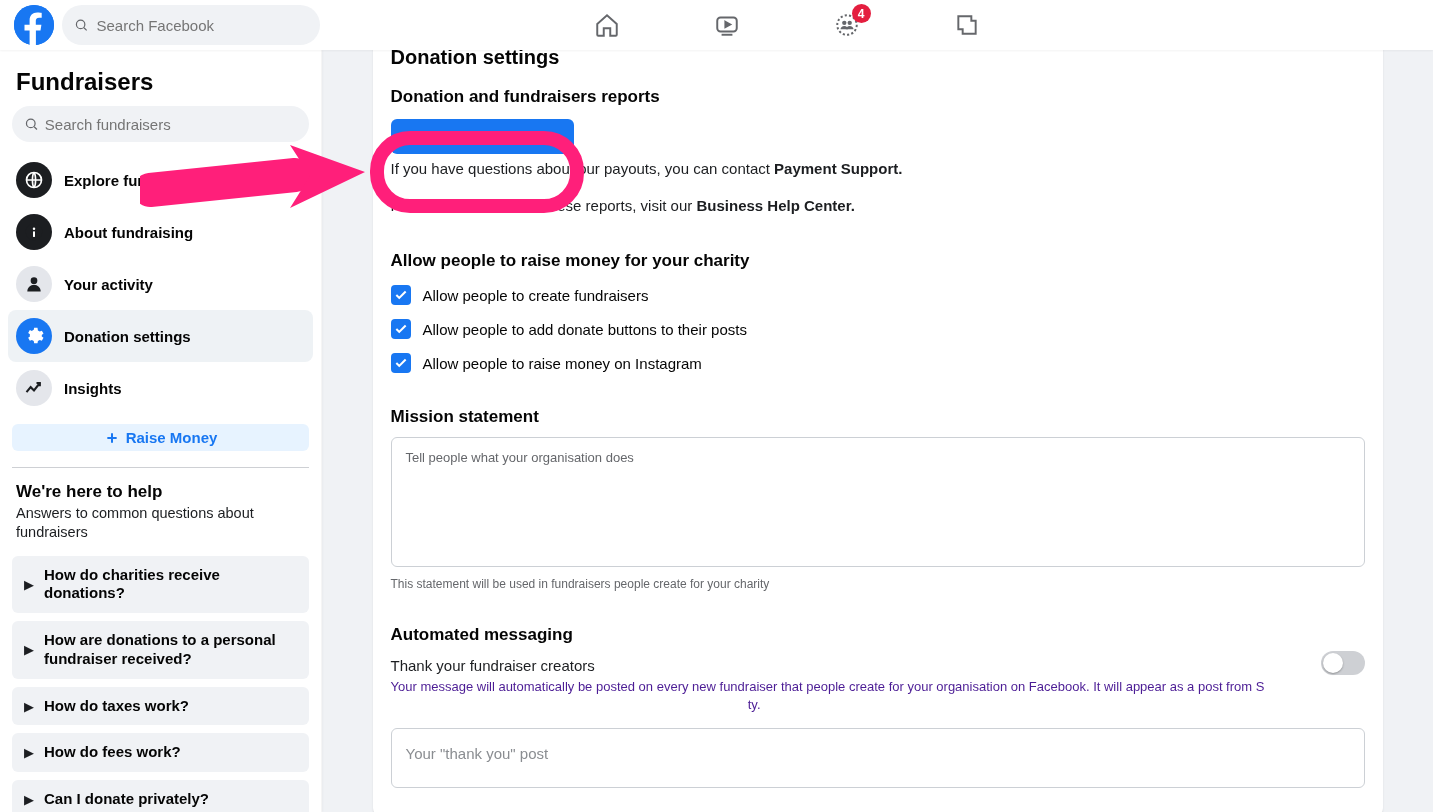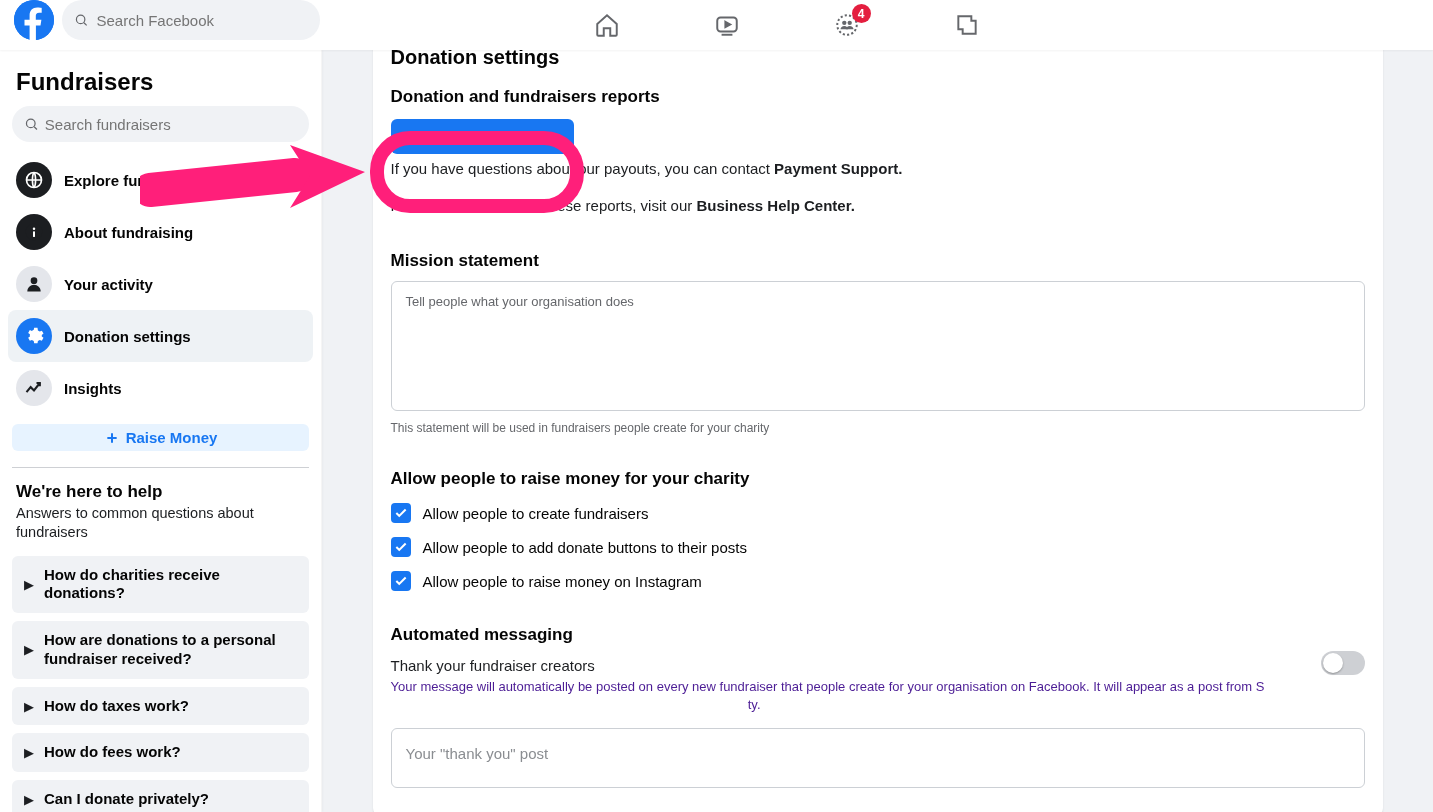--- a/index.html
+++ b/index.html
@@ -1,19 +1,19 @@
 <!DOCTYPE html>
 <html><head>
 <meta charset="utf-8">
 <style>
 * { margin: 0; padding: 0; box-sizing: border-box; }
 body { font-family: -apple-system, BlinkMacSystemFont, "Segoe UI", Helvetica, Arial, sans-serif; background: #f0f2f5; color: #050505; overflow-x: hidden; }
 
 
-.topnav { position: fixed; top: 0; left: 0; right: 0; height: 50px; background: #fff; display: flex; align-items: flex-start; z-index: 100; box-shadow: 0 1px 2px rgba(0,0,0,0.05); }
+.topnav { position: fixed; top: 0; left: 0; right: 0; height: 50px; background: #fff; display: flex; align-items: center; z-index: 100; box-shadow: 0 1px 2px rgba(0,0,0,0.05); }
 .topnav-left { display: flex; align-items: center; padding-left: 14px; gap: 8px; width: 320px;}
 .fb-logo { width: 40px; height: 40px; border-radius: 50%; background: #1877f2; display:flex; align-items:center; justify-content:center; cursor:pointer; }
 .fb-logo-inner { width: 40px; height: 40px; }
 .topnav-search { flex: 1; height: 40px; background: #f0f2f5; border-radius: 50px; display:flex; align-items:center; padding: 0 12px; }
 .topnav-search svg { color: #65676b; }
 .topnav-search input { border:none; background: transparent; outline: none; font-size: 15px; margin-left: 8px; width: 100%; color: #1c1e21; }
 .topnav-center { flex: 1; display:flex; justify-content:center; gap: 8px; }
 .nav-tab { width: 112px; height: 50px; display:flex; align-items:center; justify-content:center; border-radius: 8px; cursor:pointer; position: relative; }
 .nav-tab svg { color: #65676b; }
 .badge { position: absolute; top: 4px; right: 32px; background:#e41e3f; color:#fff; font-size:12px; font-weight:600; border-radius:50px; min-width:19px; height:19px; display:flex; align-items:center; justify-content:center; padding:0 5px; }
@@ -222,28 +222,20 @@
     <div class="section-title">Donation and fundraisers reports</div>
     <button class="primary-btn">Get Donation Reports</button>
     <div class="help-text" style="margin-top:4px;">
       <span>If you have questions about our payouts, you can contact </span><span class="link">Payment Support.</span>
     </div>
     <div class="help-text">
       <span>For more details about these reports, visit our </span><span class="link">Business Help Center.</span>
     </div>
 
     <div class="section">
-      <div class="section-title">Mission statement</div>
-      <div class="mission-editor">
-        <div class="mission-placeholder">Tell people what your organisation does</div>
-      </div>
-      <div class="mission-note">This statement will be used in fundraisers people create for your charity</div>
-    </div>
-
-    <div class="section">
       <div class="section-title">Allow people to raise money for your charity</div>
       <div class="check-row">
         <div class="checkbox">
             <svg width="14" height="14" viewBox="0 0 24 24" fill="none" stroke="currentColor" stroke-width="3.5">
               <polyline points="4 12 9 17 20 6"></polyline>
             </svg>
           </div>
         <span class="check-label">Allow people to create fundraisers</span>
       </div>
             <div class="check-row">
@@ -255,20 +247,28 @@
         <span class="check-label">Allow people to add donate buttons to their posts</span>
       </div>
       <div class="check-row">
         <div class="checkbox">
             <svg width="14" height="14" viewBox="0 0 24 24" fill="none" stroke="currentColor" stroke-width="3.5">
               <polyline points="4 12 9 17 20 6"></polyline>
             </svg>
           </div>
         <span class="check-label">Allow people to raise money on Instagram</span>
       </div>
+    </div>
+
+    <div class="section">
+      <div class="section-title">Mission statement</div>
+      <div class="mission-editor">
+        <div class="mission-placeholder">Tell people what your organisation does</div>
+      </div>
+      <div class="mission-note">This statement will be used in fundraisers people create for your charity</div>
     </div>
 
     <div class="section">
       <div class="section-title">Automated messaging</div>
       <div class="toggle-row">
         <div style="flex:1; min-width:0;">
           <div class="subheading">Thank your fundraiser creators</div>
           <div class="sub-desc">
             <span>Your message will automatically be posted on every new fundraiser that people create for your organisation on Facebook. It will appear as a post from S</span>
             <div style="text-align:right; padding-right:540px;"><span>ty.</span></div>

